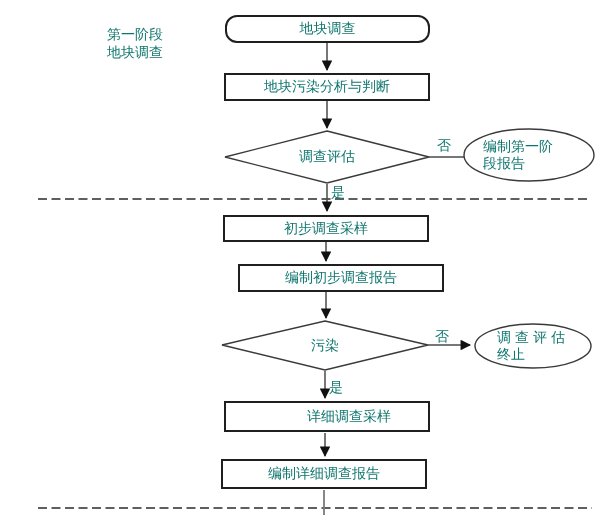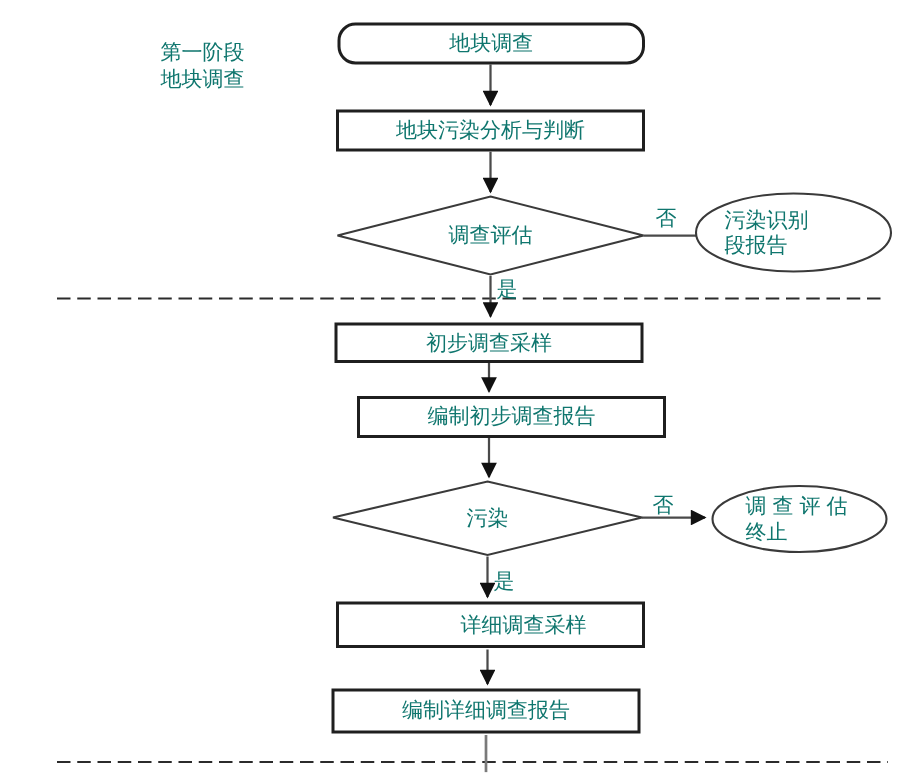--- a/index.html
+++ b/index.html
@@ -89,21 +89,21 @@
 
   <div class="box" style="left:225px; top:15px; width:205px; height:28px;border-radius:12px;">地块调查</div>
   <div class="box" style="left:224px; top:73px; width:206px; height:28px;">地块污染分析与判断</div>
 
   <div class="diamond-lbl" style="left:225px; top:148px; width:204px;">调查评估</div>
 
   <div class="lbl" style="left:437px; top:136px;">否</div>
   <div class="lbl" style="left:331px; top:183px;">是</div>
 
   <div class="ellipse-lbl" style="left:483px; top:138px;">
-    <div>污染识别</div>
+    <div>编制第一阶</div>
     <div>段报告</div>
   </div>
 
   <div class="box" style="left:223px; top:215px; width:206px; height:27px;">初步调查采样</div>
   <div class="box" style="left:238px; top:264px; width:206px; height:28px;">编制初步调查报告</div>
 
   <div class="diamond-lbl" style="left:222px; top:337px; width:206px;">污染</div>
 
   <div class="lbl" style="left:435px; top:327px;">否</div>
   <div class="lbl" style="left:329px; top:378px;">是</div>

